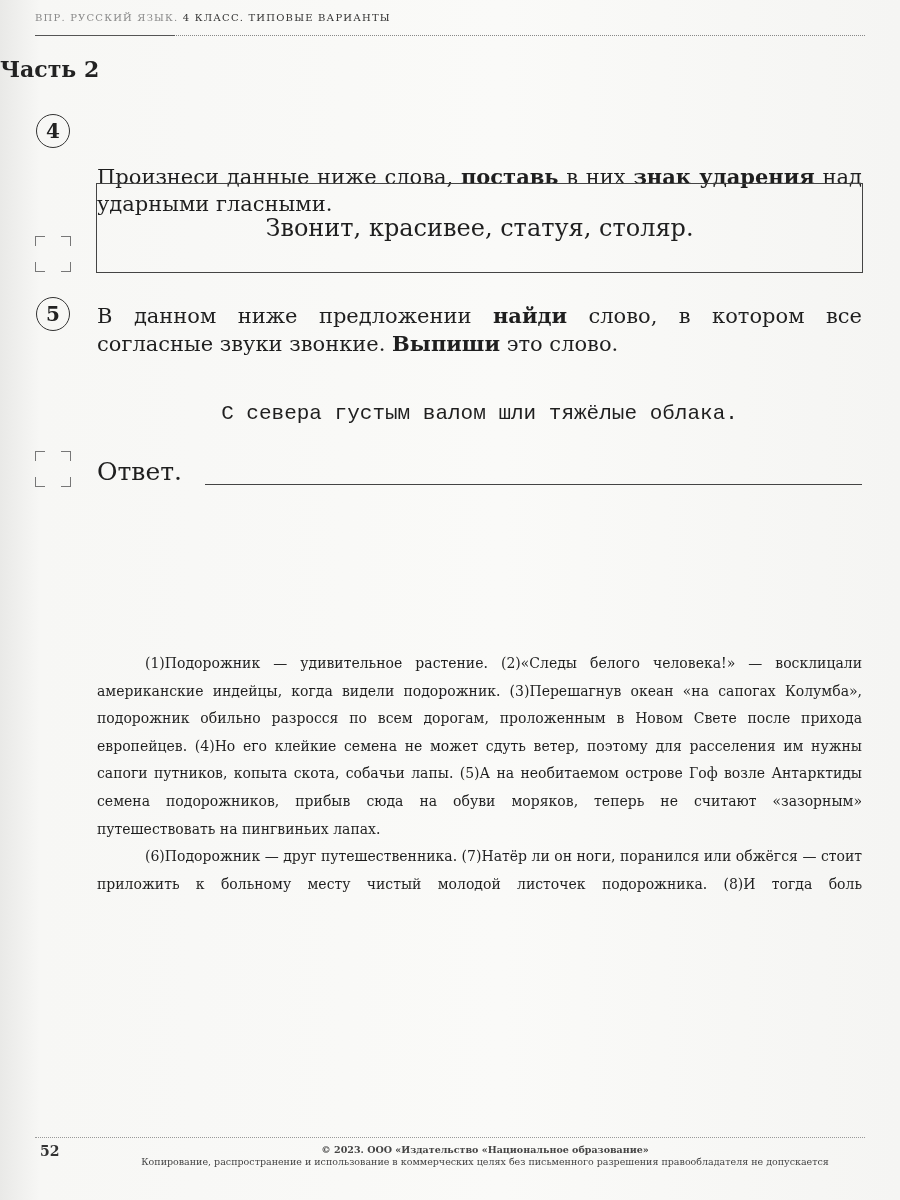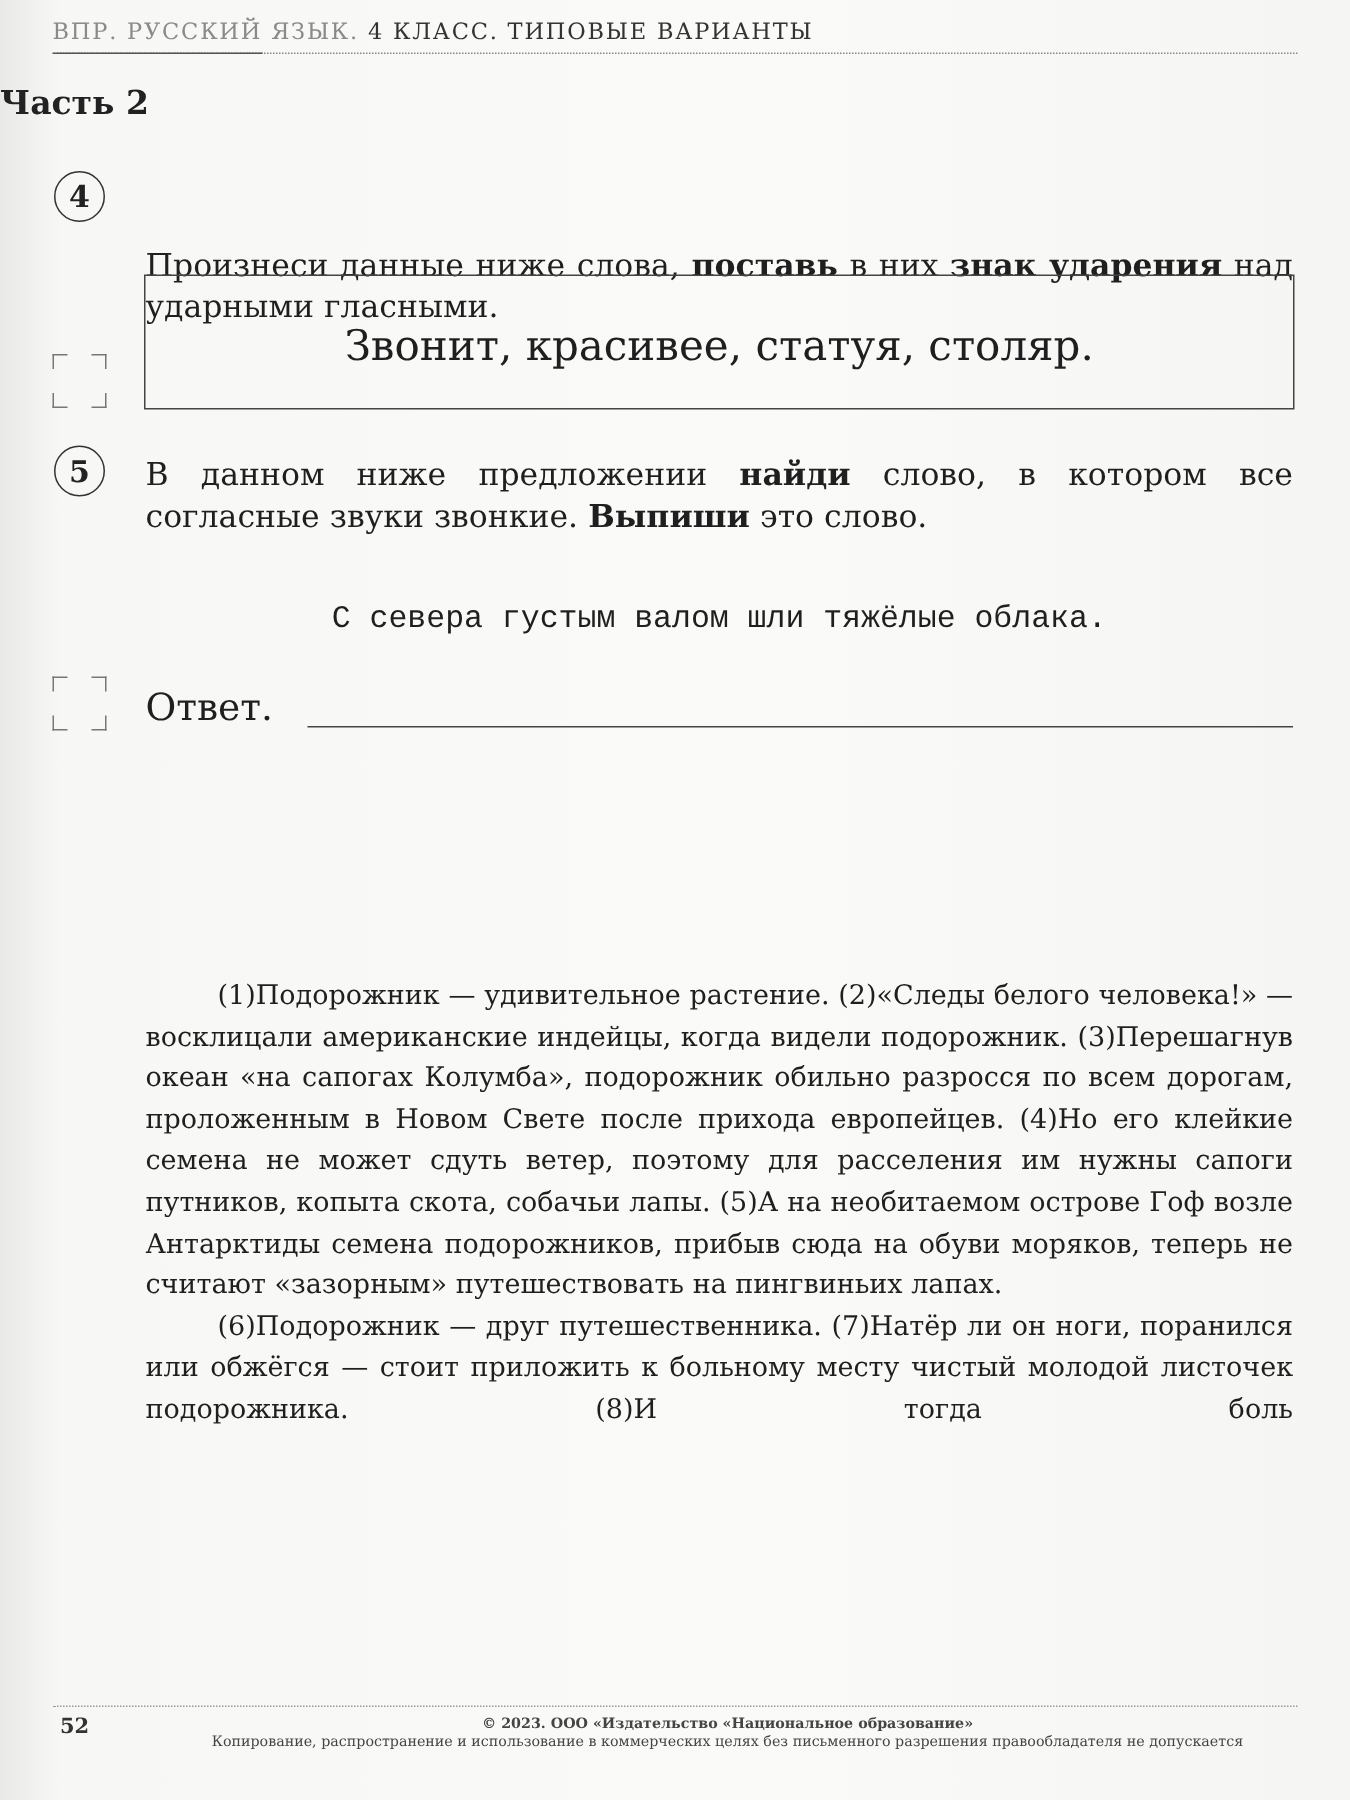--- a/index.html
+++ b/index.html
@@ -9,21 +9,21 @@
     font-family: "DejaVu Serif", "Liberation Serif", serif;
     color: #1f1f1f;
     position: relative;
   }
   .page {
     position: absolute; left: 0; top: 0; width: 900px; height: 1200px;
     background: linear-gradient(90deg, #e9e9e7 0px, #f7f7f5 40px, #fafaf8 500px, #f5f5f3 900px);
   }
   .running-head {
     position: absolute; left: 35px; top: 12px;
-    font-size: 15px; letter-spacing: 1.2px; color: #333;
+    font-size: 10px; letter-spacing: 1.2px; color: #333;
     font-family: "DejaVu Serif", serif;
   }
   .running-head .faded { color: #8a8a8a; }
   .head-rule {
     position: absolute; left: 35px; top: 35px; width: 830px; height: 0;
     border-top: 1px dotted #888;
   }
   .head-rule::before {
     content: ""; position: absolute; left: 0; top: -1px; width: 140px; border-top: 1.5px solid #555;
   }
@@ -55,21 +55,21 @@
   .score-box .br { right: 0; bottom: 0; border-width: 0 1.2px 1.2px 0; }
   .centered-line {
     position: absolute; text-align: center; font-size: 21px;
   }
   .answer-label { position: absolute; left: 97px; top: 457px; font-size: 25px; }
   .answer-line {
     position: absolute; left: 205px; top: 484px; width: 657px; height: 0; border-top: 1.3px solid #444;
   }
   .reading {
     position: absolute; left: 97px; top: 650px; width: 765px;
-    font-size: 18px; line-height: 27.6px; text-align: justify;
+    font-size: 14px; line-height: 27.6px; text-align: justify;
   }
   .reading p { margin: 0; text-indent: 48px; text-align: justify; text-align-last: justify; }
   .foot-rule {
     position: absolute; left: 35px; top: 1137px; width: 830px; border-top: 1px dotted #999;
   }
   .page-number {
     position: absolute; left: 40px; top: 1143px; font-size: 14px; font-weight: bold; color: #333;
   }
   .copyright {
     position: absolute; left: 100px; width: 770px; top: 1144px; text-align: center;
@@ -88,21 +88,21 @@
   </div>
   <div class="head-rule"></div>
 
   <div class="part-title">Часть 2</div>
 
   <div class="task-num" style="left:36px; top:114px;">4</div>
   <div class="para" style="top:116px;margin-top:47px;">
     <span>Произнеси данные ниже слова, </span><b>поставь</b><span> в них </span><b>знак ударения</b><span> над ударными гласными.</span>
   </div>
   <div class="boxed" style="left:96px; top:183px; width:765px; height:88px;">
-    <div class="centered-line" style="left:0; top:30px; width:765px; font-size:28px;">Звонит, красивее, статуя, столяр.</div>
+    <div class="centered-line" style="left:0; top:30px; width:765px; font-size:24px;">Звонит, красивее, статуя, столяр.</div>
   </div>
   <div class="score-box" style="left:35px; top:236px;">
     <span class="tl"></span>
       <span class="tr"></span>
       <span class="bl"></span>
       <span class="br"></span>
   </div>
 
   <div class="task-num" style="left:36px; top:297px;">5</div>
   <div class="para" style="top:302px;">

